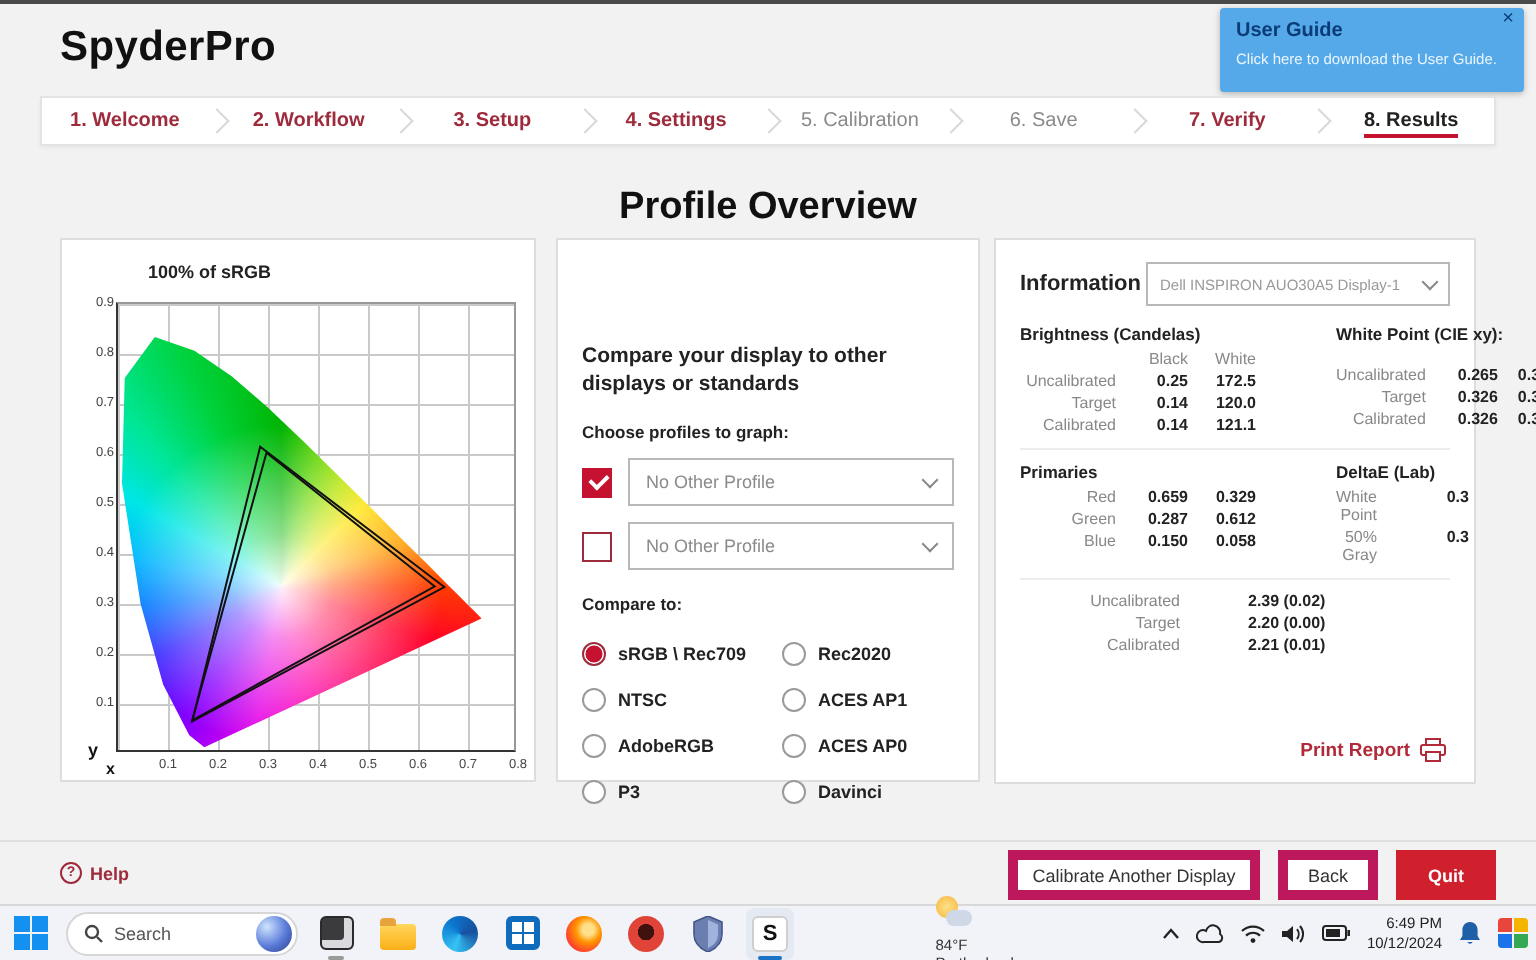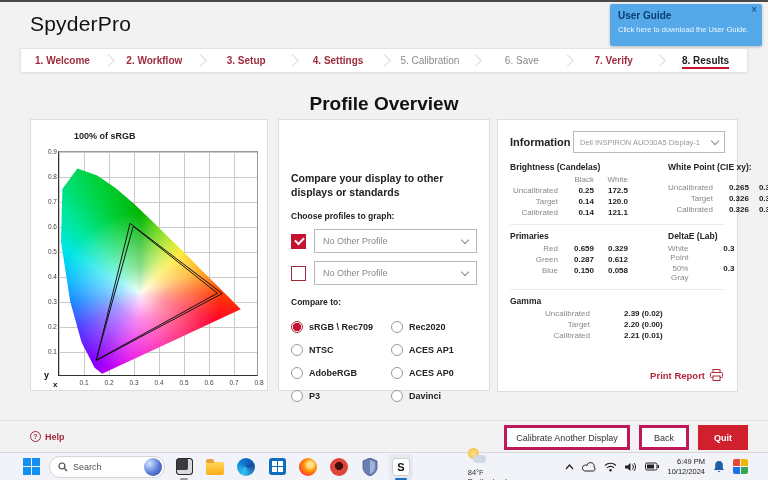--- a/index.html
+++ b/index.html
@@ -1,21 +1,21 @@
 <!DOCTYPE html>
 <html><head>
 <meta charset="utf-8">
 <style>
   * { margin:0; padding:0; box-sizing:border-box; }
   html,body { width:768px; height:480px; overflow:hidden;
     font-family:"Liberation Sans", sans-serif; background:#f3f2f2; }
   .window { position:relative; width:768px; height:452px; background:#f3f2f2; border-top:2px solid #4a4a4a; }
 
   
-  .app-title { position:absolute; left:30px; top:10px; font-size:21px; font-weight:normal; color:#111; letter-spacing:.2px; }
+  .app-title { position:absolute; left:30px; top:10px; font-size:21px; font-weight:bold; color:#111; letter-spacing:.2px; }
   .toast { position:absolute; right:6px; top:2px; width:152px; height:42px; background:#55a9e8; border-radius:2px; padding:6px 8px; box-shadow:0 1px 3px rgba(0,0,0,.25); }
   .toast-title { font-size:10px; font-weight:bold; color:#0b3c78; }
   .toast-body { font-size:7.5px; color:#eaf5ff; margin-top:4px; }
   .toast-close { position:absolute; right:5px; top:1px; font-size:10px; color:#0b3c78; cursor:pointer; line-height:10px; }
 
   
   .steps { position:absolute; left:20px; right:20px; top:46px; height:25px; background:#fff; border:1px solid #e3e3e3; display:flex; align-items:center; box-shadow:0 1px 2px rgba(0,0,0,.05); }
   .step { flex:1; text-align:center; font-size:10px; }
   .step.done, .step.red { color:#9e2b3c; font-weight:bold; }
   .step.pending { color:#8a8a8a; font-weight:normal; }
@@ -82,27 +82,27 @@
   .gamma-table .lab { color:#888; text-align:right; padding-right:6px; }
   .gamma-table .val { color:#222; font-weight:bold; padding-left:28px; }
   .print-report { position:absolute; right:14px; bottom:10px; display:flex; align-items:center; gap:5px; color:#b02a3a; font-size:9.5px; font-weight:bold; cursor:pointer; }
 
   
   .footer-div { position:absolute; left:0; right:0; top:418px; border-top:1px solid #e0e0e0; }
   .help { position:absolute; left:30px; top:429px; display:flex; align-items:center; gap:4px; color:#9e2b3c; font-size:9px; font-weight:bold; cursor:pointer; }
   .help-circ { width:11px; height:11px; border:1px solid #9e2b3c; border-radius:50%; font-size:7px; display:flex; align-items:center; justify-content:center; font-weight:bold; }
   .btns { position:absolute; right:20px; top:423px; display:flex; gap:9px; }
   .btn { height:25px; display:flex; align-items:center; justify-content:center; font-size:9px; cursor:pointer; }
-  .btn-outline { border:3px solid #be185d; background:#fff; color:#333; }
+  .btn-outline { border:5px solid #be185d; background:#fff; color:#333; }
   .btn-cad { width:126px; }
   .btn-back { width:50px; }
   .btn-quit { width:50px; background:#d0202e; color:#fff; font-weight:bold; border:1px solid #d0202e; }
 
   
-  .taskbar { position:absolute; left:0; bottom:0; width:768px; height:28px; background:#f1f3f9; border-top:1px solid #d8d8d8; display:flex; align-items:center; padding:0 20px; gap:7px; }
+  .taskbar { position:absolute; left:0; bottom:0; width:768px; height:28px; background:#f1f3f9; border-top:1px solid #d8d8d8; display:flex; align-items:center; padding:0 4px; gap:7px; }
   .tb-start { width:22px; height:22px; display:grid; grid-template-columns:8px 8px; grid-template-rows:8px 8px; gap:1px; align-content:center; justify-content:center; cursor:pointer; }
   .tb-start span { background:#1390f0; }
   .search-pill { width:116px; height:22px; background:#fff; border:1px solid #d6d6d6; border-radius:11px; display:flex; align-items:center; padding:0 2px 0 8px; gap:5px; cursor:pointer; }
   .search-txt { flex:1; font-size:9px; color:#555; }
   .search-img { width:18px; height:18px; border-radius:50%; background:radial-gradient(circle at 30% 30%, #cfe4ff, #5a7bd8 55%, #2c3e8c); }
   .tb-icon { width:24px; height:26px; display:flex; align-items:center; justify-content:center; position:relative; cursor:pointer; }
   .tb-icon .under { position:absolute; bottom:0px; left:50%; transform:translateX(-50%); width:8px; height:2px; border-radius:1px; background:#9a9a9a; }
   .tb-icon.active { background:#e4e9f2; border-radius:4px; }
   .tb-icon.active .under { width:12px; background:#1a73c9; }
   .ic-darkapp { width:17px; height:17px; background:#3b3b3e; border-radius:3px; border:1px solid #2a2a2c; box-shadow:inset -4px -4px 0 #d9d9de; }
@@ -315,21 +315,20 @@
             <span class="val">0.3</span>
           <span class="lab">50% Gray</span>
             <span class="val">0.3</span>
         </div>
       </div>
     </div>
 
     <div class="sec-div"></div>
 
     <div>
-      <div class="sec-title">Gamma</div>
       <div class="gamma-table">
         <span class="lab">Uncalibrated</span>
           <span class="val">2.39 (0.02)</span>
         <span class="lab">Target</span>
           <span class="val">2.20 (0.00)</span>
         <span class="lab">Calibrated</span>
           <span class="val">2.21 (0.01)</span>
       </div>
     </div>
 

